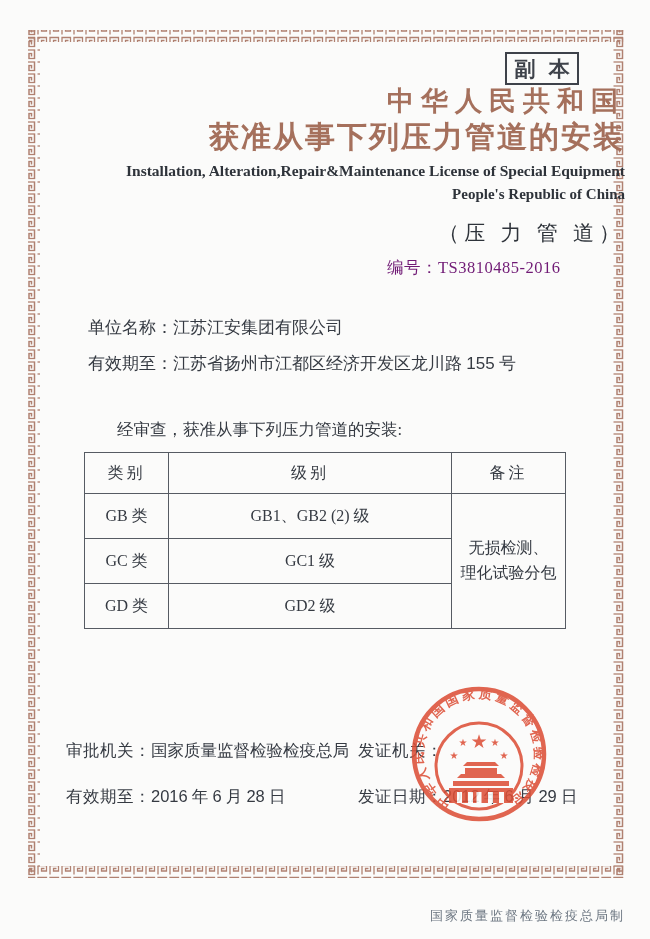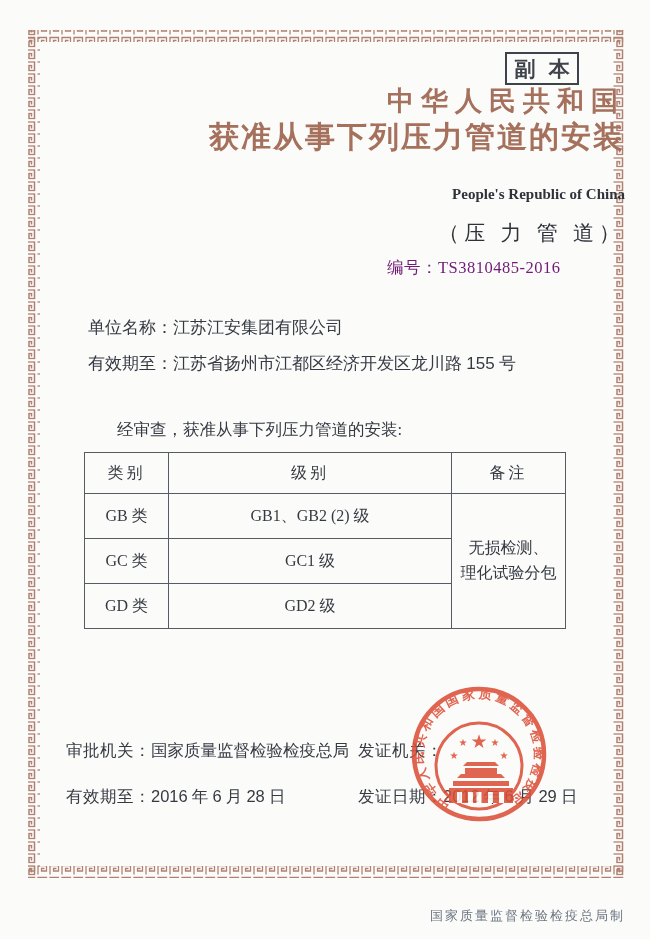--- a/index.html
+++ b/index.html
@@ -85,20 +85,21 @@
     <rect x="28" y="30" width="597" height="12" fill="url(#meaH)"></rect>
     <rect x="28" y="866" width="597" height="12" fill="url(#meaH)"></rect>
     <rect x="28" y="30" width="12" height="848" fill="url(#meaV)"></rect>
     <rect x="613" y="30" width="12" height="848" fill="url(#meaV)"></rect>
   </svg>
 
   <div class="copy-badge">副 本</div>
 
   <div class="center title-cn1">中华人民共和国</div>
   <div class="center title-cn2">获准从事下列压力管道的安装</div>
+  <div class="center title-en1">Installation, Alteration,Repair&amp;Maintenance License of Special Equipment</div>
   <div class="center title-en2">People's Republic of China</div>
   <div class="center subtitle">（压 力 管 道）</div>
 
   <div class="license-no">
     <span>编号：</span><span>TS3810485-2016</span>
   </div>
 
   <div class="field unit-name">
     <span>单位名称：</span><span>江苏江安集团有限公司</span>
   </div>

